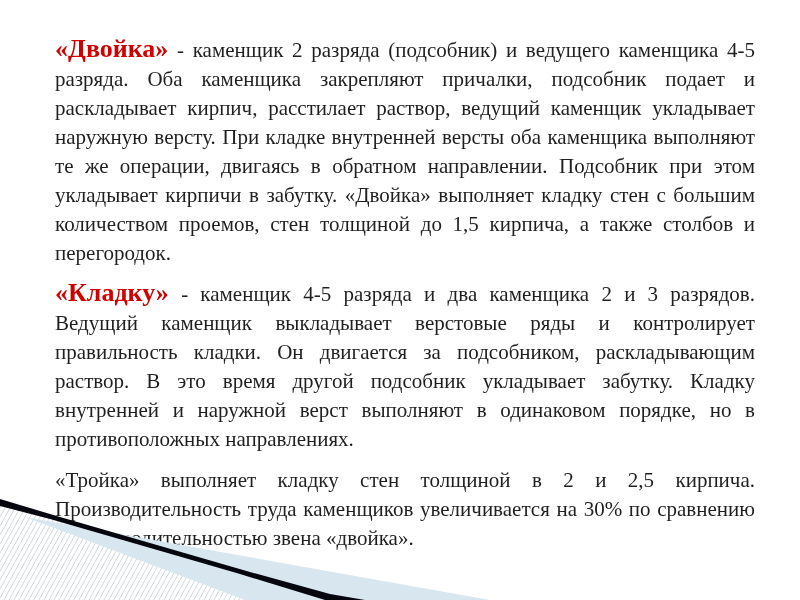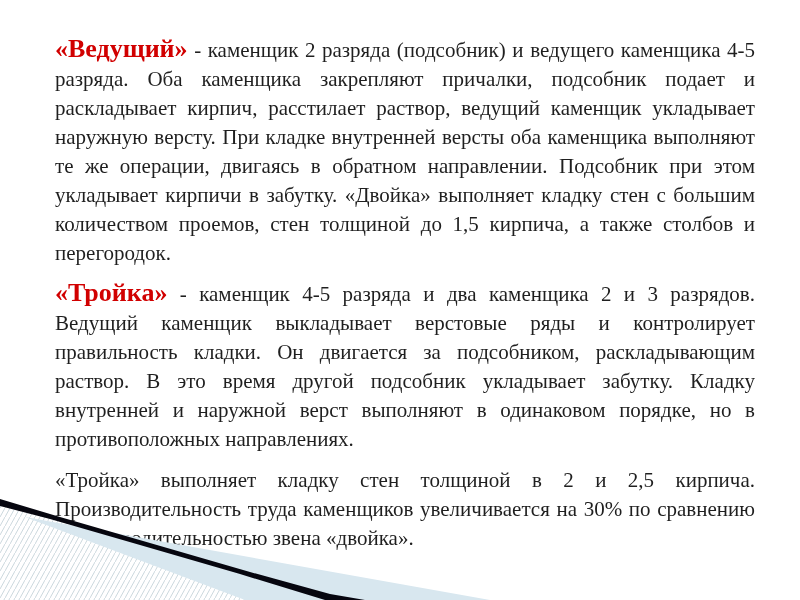--- a/index.html
+++ b/index.html
@@ -48,25 +48,25 @@
     pointer-events: none;
   }
 </style>
 </head>
 <body>
 
 <div class="slide">
 
   <div class="text-block">
     <p>
-      <span class="para-heading">«Ведущий»</span>
+      <span class="para-heading">«Двойка»</span>
       <span class="para-body">- каменщик 2 разряда (подсобник) и ведущего каменщика 4-5 разряда. Оба каменщика закрепляют причалки, подсобник подает и раскладывает кирпич, расстилает раствор, ведущий каменщик укладывает наружную версту. При кладке внутренней версты оба каменщика выполняют те же операции, двигаясь в обратном направлении. Подсобник при этом укладывает кирпичи в забутку. «Двойка» выполняет кладку стен с большим количеством проемов, стен толщиной до 1,5 кирпича, а также столбов и перегородок.</span>
     </p>
     <p>
-      <span class="para-heading">«Тройка»</span>
+      <span class="para-heading">«Кладку»</span>
       <span class="para-body">- каменщик 4-5 разряда и два каменщика 2 и 3 разрядов. Ведущий каменщик выкладывает верстовые ряды и контролирует правильность кладки. Он двигается за подсобником, раскладывающим раствор. В это время другой подсобник укладывает забутку. Кладку внутренней и наружной верст выполняют в одинаковом порядке, но в противоположных направлениях.</span>
     </p>
     <p>
       <span class="para-heading"></span>
       <span class="para-body">«Тройка» выполняет кладку стен толщиной в 2 и 2,5 кирпича. Производительность труда каменщиков увеличивается на 30% по сравнению с производительностью звена «двойка».</span>
     </p>
   </div>
 
   <svg class="corner-decoration" viewBox="0 0 800 110" xmlns="http://www.w3.org/2000/svg" aria-hidden="true">
     <defs>

